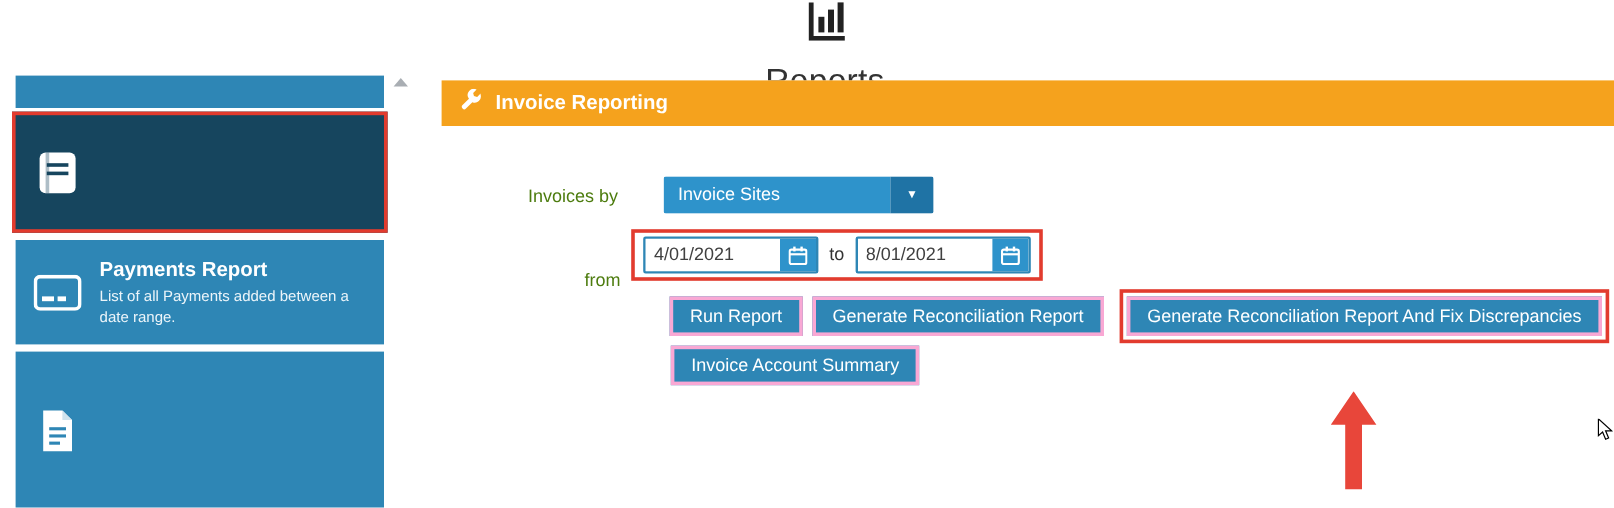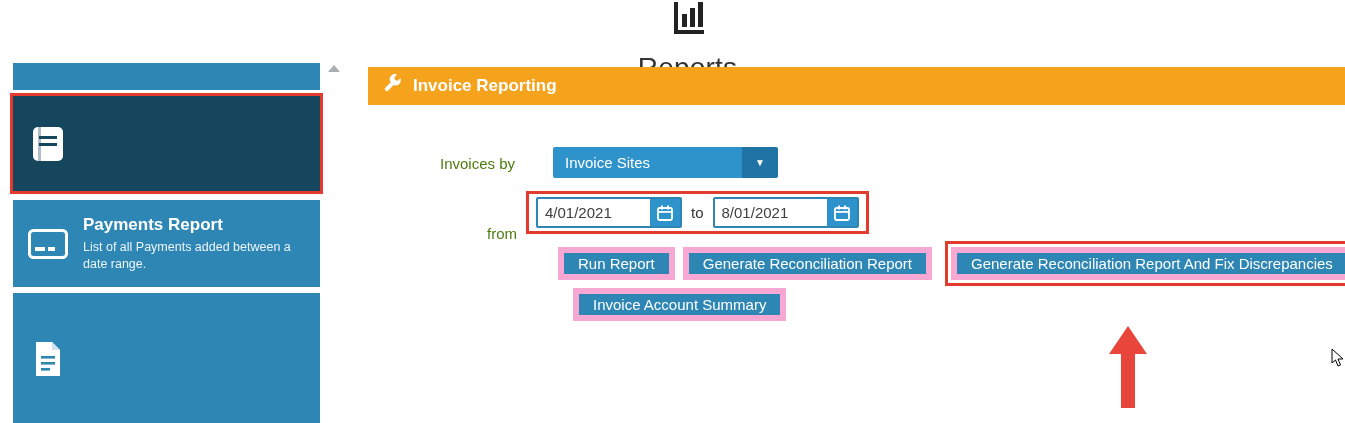--- a/index.html
+++ b/index.html
@@ -65,26 +65,26 @@
   }
   .date-field { display: flex; height: 31px; border: 2px solid #2E86B5; background: #fff; border-radius: 2px; overflow: hidden; }
   .date-field input {
     border: none; outline: none; width: 112px; padding: 0 7px;
     font-size: 15px; color: #404040; font-family: "Liberation Sans", sans-serif;
   }
   .cal-btn { width: 30px; background: #2E93CB; border: none; display: flex; align-items: center; justify-content: center; cursor: pointer; }
   .to-label { font-size: 15px; color: #333; }
 
   .btn {
-    background: #2E86B5; color: #fff; border: 6px solid #f9a8d4; height: 33px;
+    background: #2E86B5; color: #fff; border: 3px solid #f9a8d4; height: 33px;
     font-size: 15px; padding: 0 14px; cursor: pointer; font-family: "Liberation Sans", sans-serif;
     white-space: nowrap;
   }
   .btn-row1 { position: absolute; left: 190px; top: 173px; display: flex; align-items: center; gap: 8px; height: 47px; }
-  .btn-row2 { position: absolute; left: 205px; top: 221px; display: flex; align-items: center; }
+  .btn-row2 { position: absolute; left: 191px; top: 221px; display: flex; align-items: center; }
   .red-wrap { border: 3px solid #E23B2E; padding: 3px; margin-left: 5px; background: #fff; }
 
   
   .red-arrow { position: absolute; left: 1108px; top: 326px; }
   .cursor { position: absolute; left: 1331px; top: 349px; }
 </style>
 </head>
 <body>
 
 <header class="topbar">

